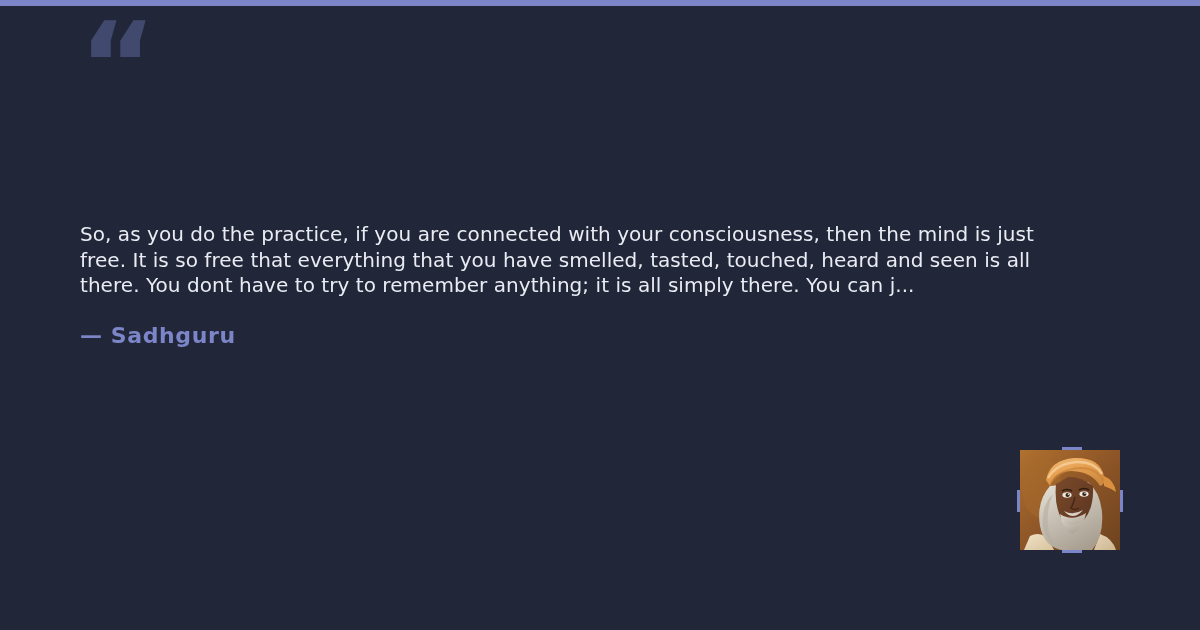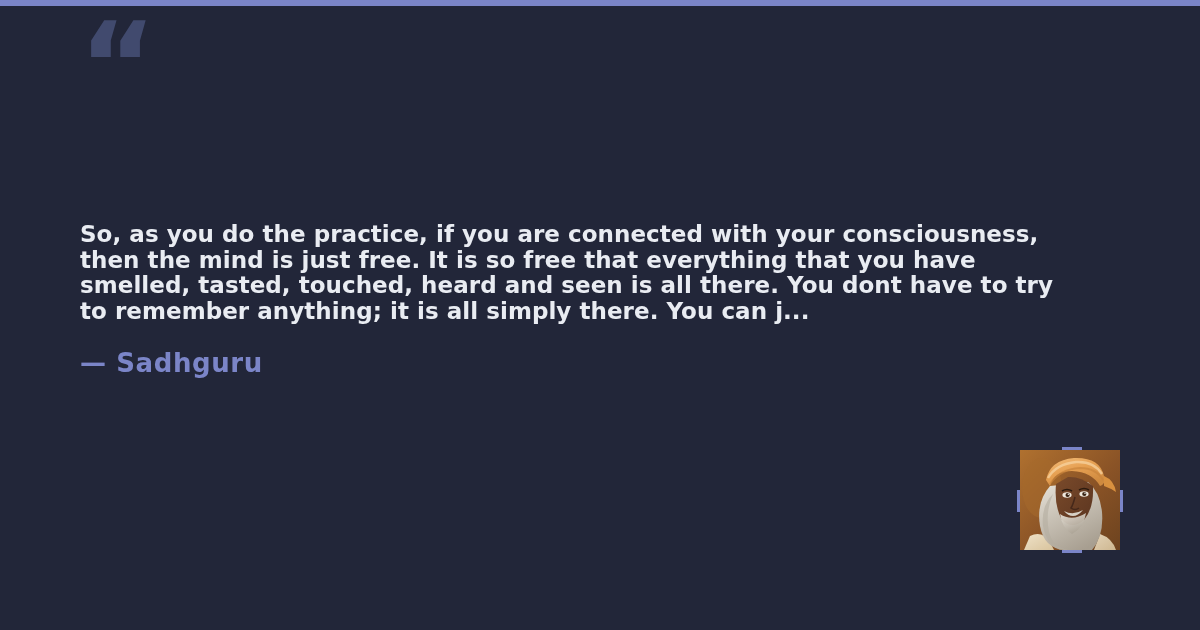--- a/index.html
+++ b/index.html
@@ -54,31 +54,31 @@
   
   .quote-body {
     position: absolute;
     left: 80px;
     top: 222px;
     width: 980px;
   }
 
   .quote-text {
     color: #e9ecf2;
-    font-size: 23px;
+    font-size: 20px;
     line-height: 25.6px;
-    font-weight: 700;
+    font-weight: 400;
     letter-spacing: 0.05px;
     white-space: pre-wrap;
   }
 
   .quote-attribution {
     margin-top: 24px;
     color: #7b85c8;
-    font-size: 26px;
+    font-size: 22px;
     font-weight: 700;
     letter-spacing: 0.6px;
   }
 
   
   .portrait-wrap {
     position: absolute;
     left: 1020px;
     top: 450px;
     width: 100px;

